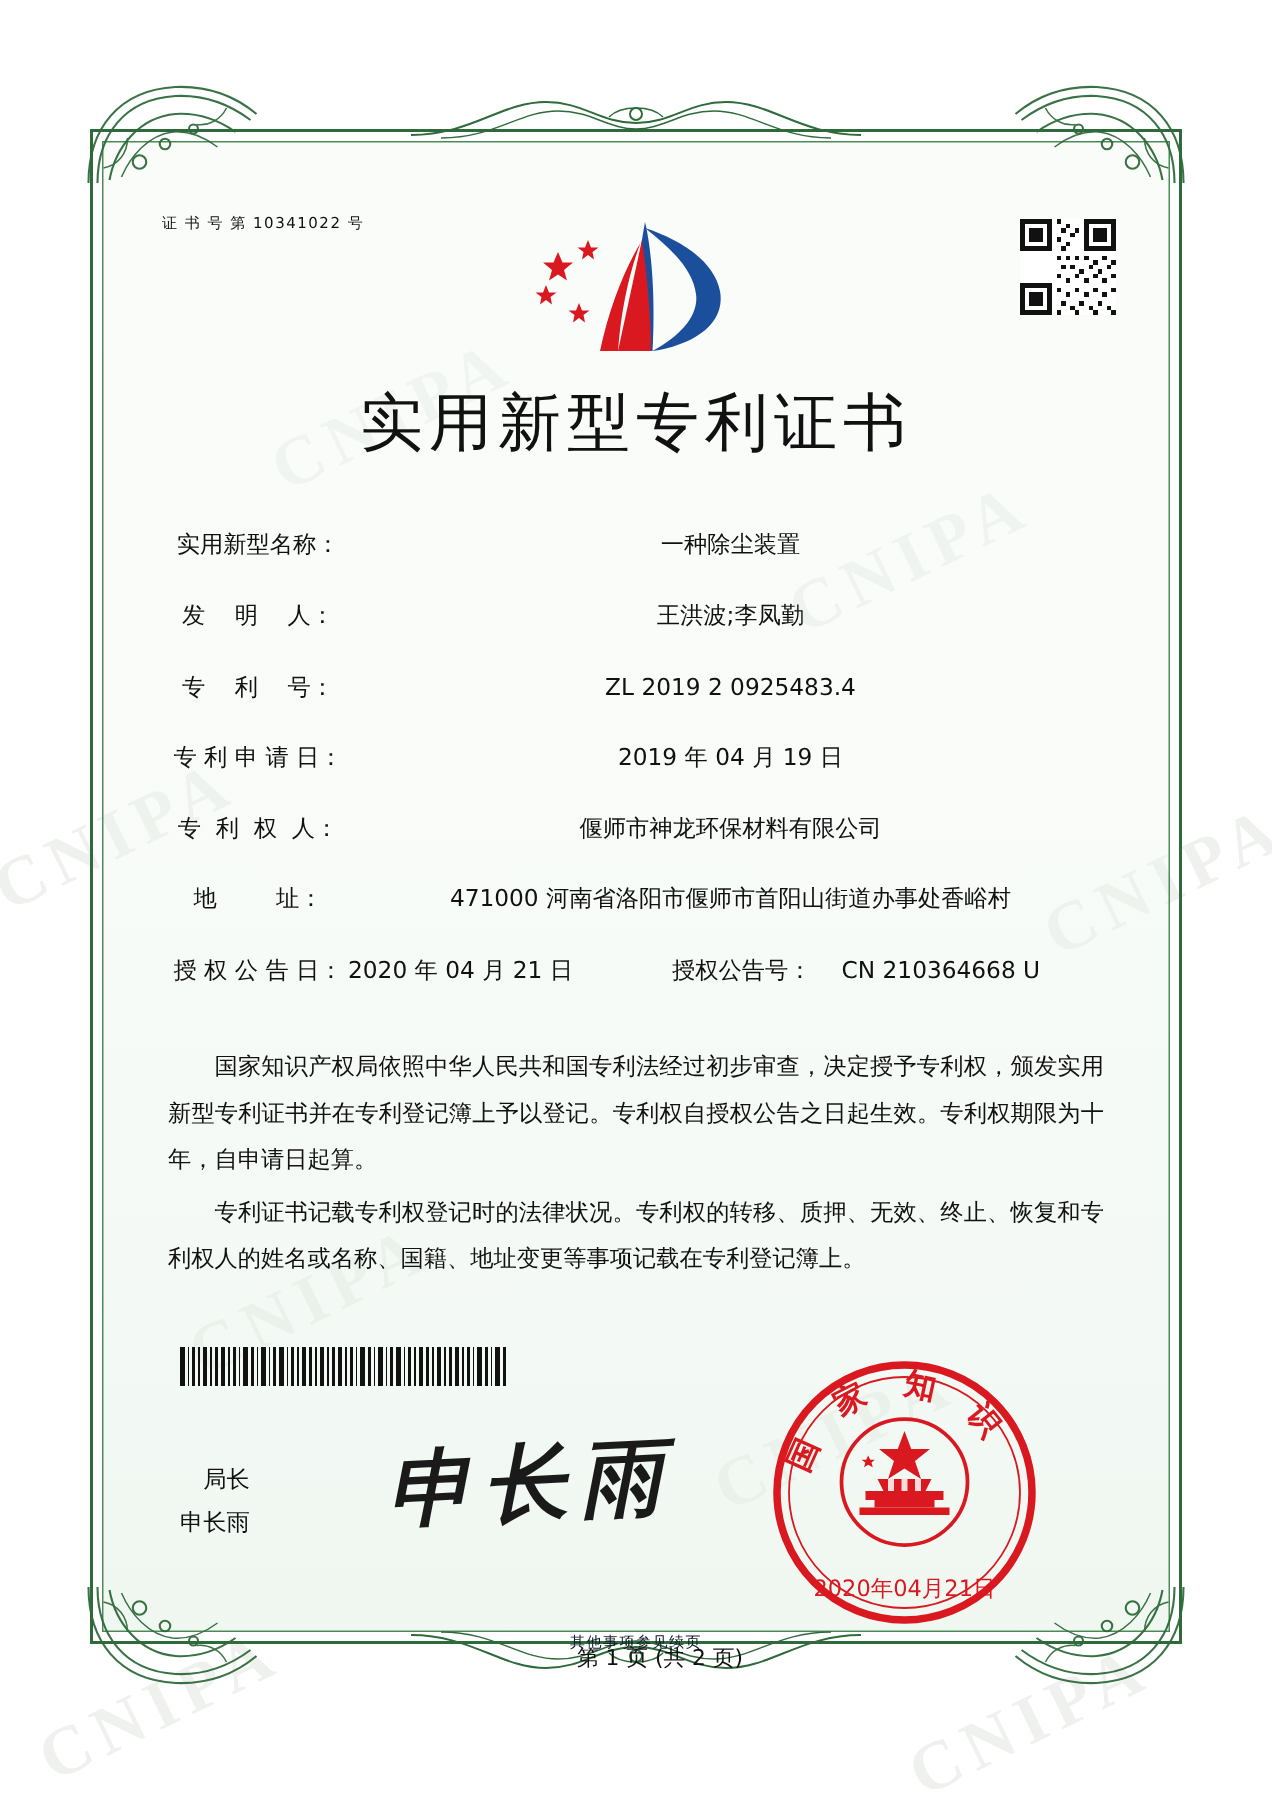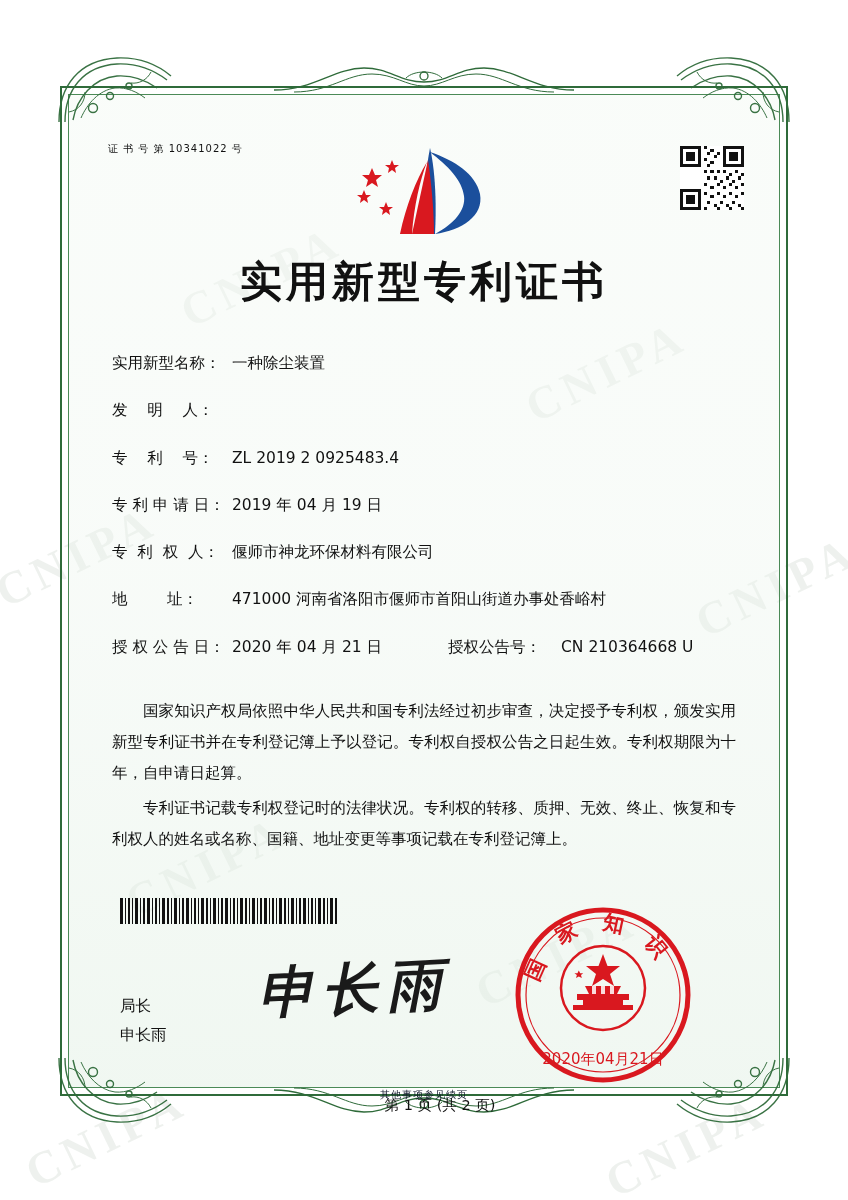--- a/index.html
+++ b/index.html
@@ -114,32 +114,33 @@
     height: 64px;
   }
   .qr svg { display:block; }
 
   .title {
     position: absolute;
     left: 0; right: 0;
     top: 254px;
     text-align: center;
     font-family: "DejaVu Sans", "Liberation Sans", sans-serif;
-    font-weight: bold;
+    font-weight: normal;
     font-size: 42px;
     letter-spacing: 4px;
     color: #111;
   }
 
   
   .fields {
     position: absolute;
     left: 112px;
     top: 352px;
     width: 630px;
+    text-align: center;
   }
   .frow {
     display: flex;
     align-items: baseline;
     margin-bottom: 24px;
     font-size: 15.5px;
     color: #111;
     line-height: 1.5;
   }
   .flabel {
@@ -180,24 +181,25 @@
     top: 898px;
     width: 218px;
     height: 26px;
   }
   .barcode svg { display:block; width:100%; height:100%; }
 
   
   .sig-label {
     position: absolute;
     left: 120px;
-    top: 992px;
+    top: 972px;
     font-size: 15.5px;
     line-height: 1.85;
     color: #111;
+    text-align: right;
   }
   .sig-hand {
     position: absolute;
     left: 258px;
     top: 952px;
     font-family: "Liberation Serif", "DejaVu Serif", serif;
     font-size: 56px;
     font-weight: bold;
     font-style: italic;
     color: #1a1a1a;
@@ -411,20 +413,21 @@
 
   <div class="fields">
 
     <div class="frow">
       <div class="flabel">实用新型名称：</div>
       <div class="fvalue">一种除尘装置</div>
     </div>
 
     <div class="frow">
       <div class="flabel">发    明    人：</div>
+      <div class="fvalue">王洪波;李凤勤</div>
     </div>
 
     <div class="frow">
       <div class="flabel">专    利    号：</div>
       <div class="fvalue">ZL 2019 2 0925483.4</div>
     </div>
 
     <div class="frow">
       <div class="flabel">专 利 申 请 日：</div>
       <div class="fvalue">2019 年 04 月 19 日</div>

